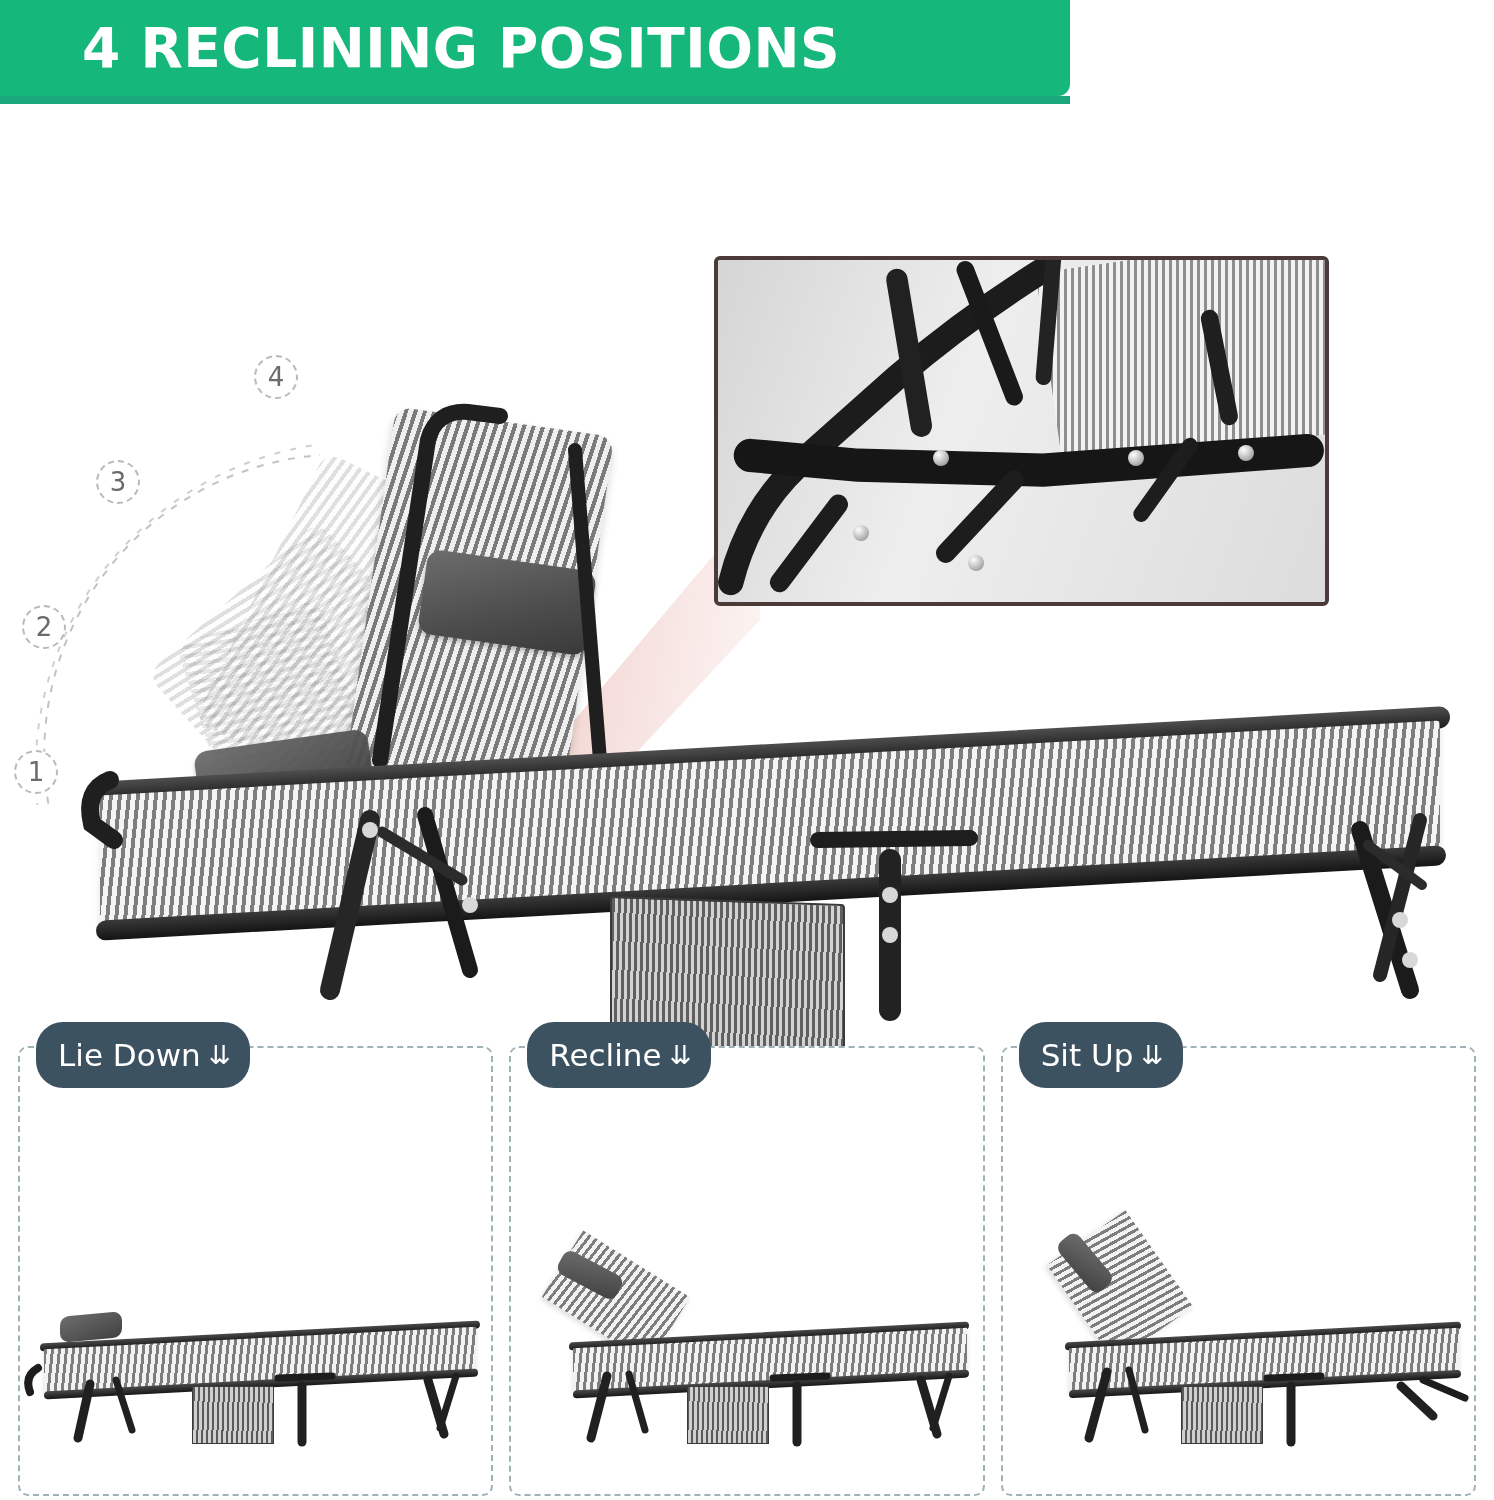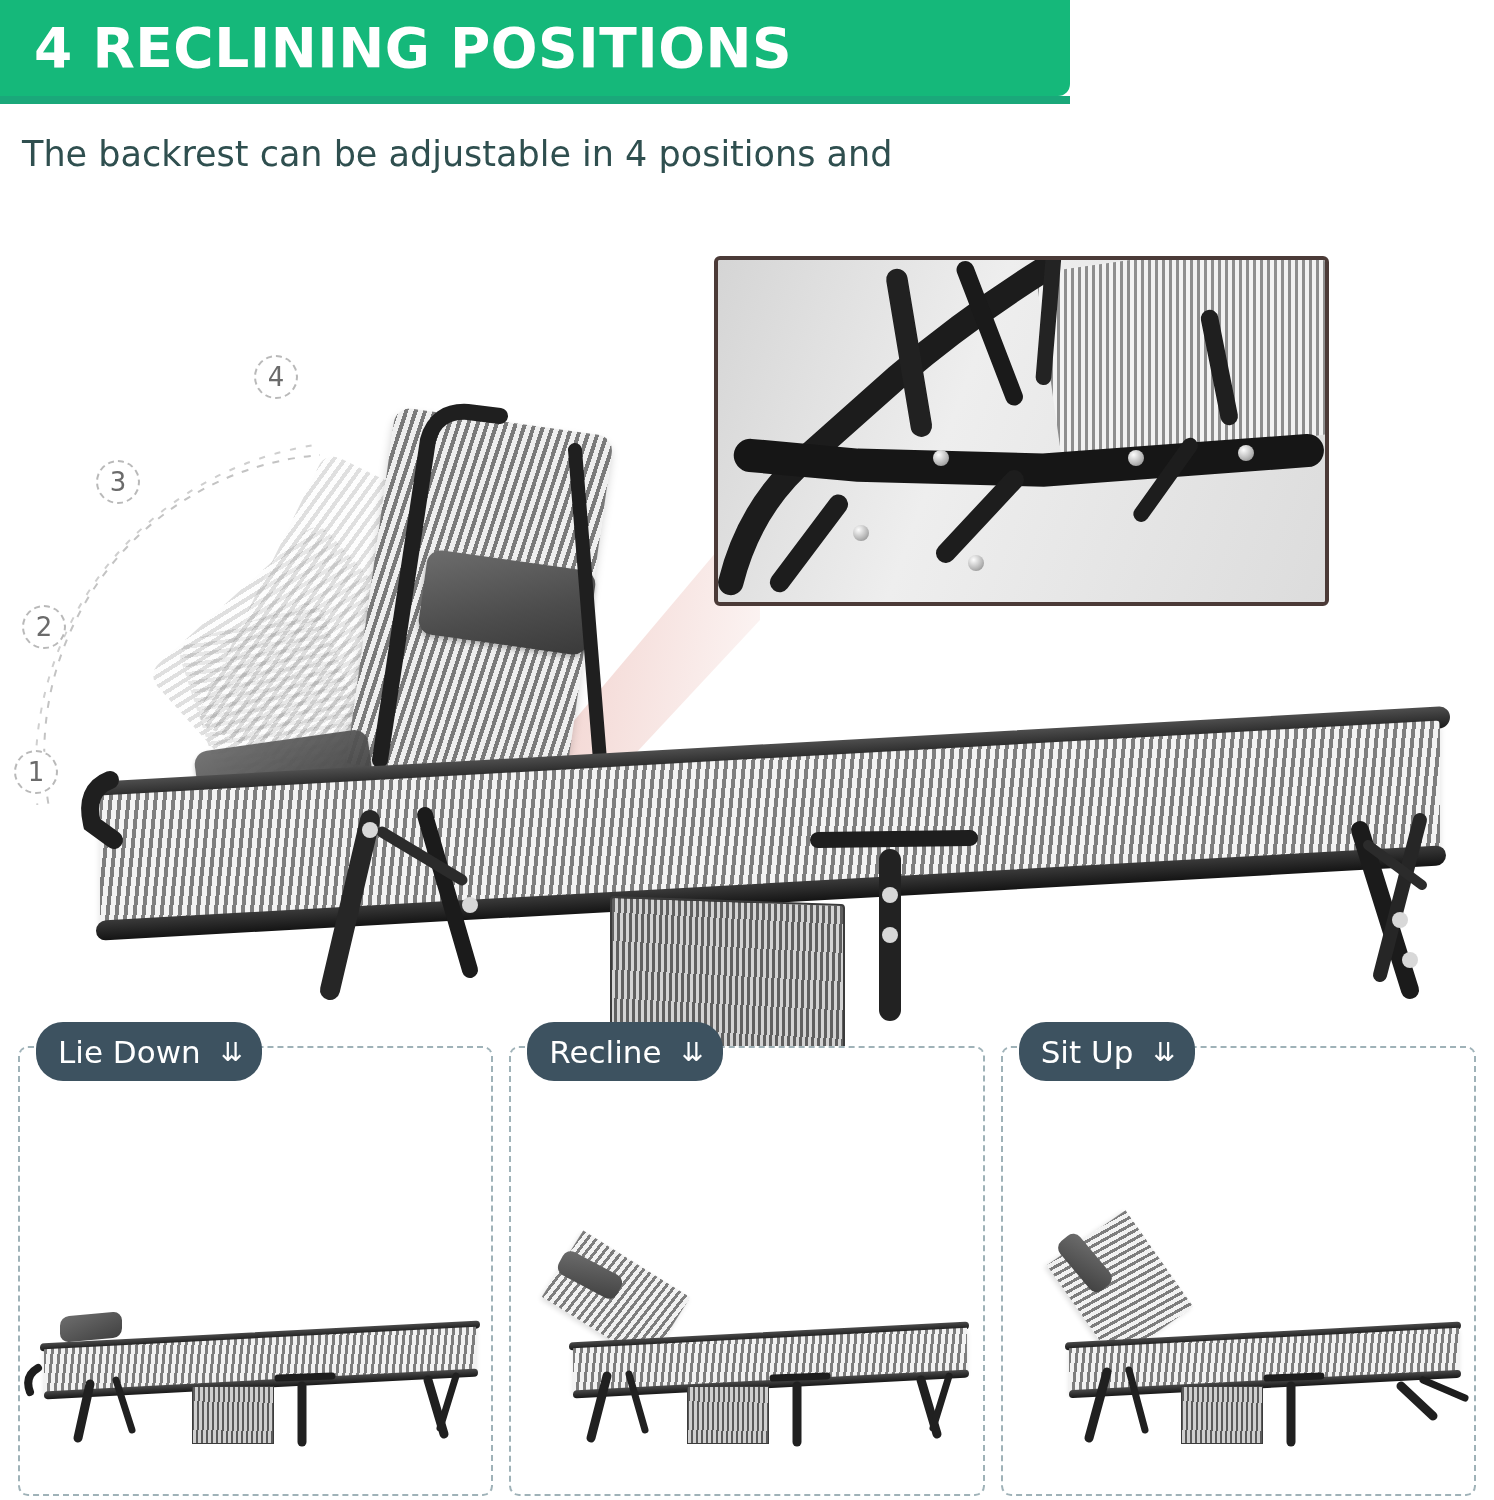--- a/index.html
+++ b/index.html
@@ -24,20 +24,21 @@
     display: flex;
     align-items: center;
   }
   .header-banner .title {
     color: #ffffff;
     font-size: 55px;
     font-weight: bold;
     letter-spacing: 0.5px;
     padding-left: 34px;
     white-space: nowrap;
+    margin-left: 48px;
   }
   .header-underline {
     position: absolute;
     left: 0; top: 96px;
     width: 1070px;
     height: 8px;
     background: #1aa87a;
   }
 
   
@@ -208,28 +209,28 @@
   .panel {
     position: relative;
     flex: 1;
     border: 2px dashed #9fb2b8;
     border-radius: 10px;
     background: #fff;
   }
   .panel-label {
     position: absolute;
     left: 16px; top: -26px;
-    height: 59px;
+    height: 66px;
     padding: 0 22px;
     background: #3d5260;
     color: #ffffff;
     border-radius: 27px;
     display: flex;
     align-items: center;
-    gap: 20px;
+    gap: 8px;
     font-size: 31px;
     white-space: nowrap;
   }
   .panel-label .chev {
     font-size: 26px;
     line-height: 1;
     letter-spacing: -2px;
   }
   .panel-figure {
     position: absolute;
@@ -267,21 +268,20 @@
 </style>
 </head>
 <body>
 
 <div class="header-banner">
   <div class="title">4 RECLINING POSITIONS</div>
 </div>
 <div class="header-underline"></div>
 
 <div class="subtitle">
-  <div>The backrest can be adjustable in 4 positions and</div>
 </div>
 
 <div class="hero">
 
   <svg class="arc" viewBox="0 0 330 480">
     <path d="M40 525 A 300 300 0 0 1 300 130" fill="none" stroke="#c3c3c3" stroke-width="2" stroke-dasharray="7 9"></path>
     <path d="M20 500 A 330 330 0 0 1 295 120" fill="none" stroke="#cfcfcf" stroke-width="2" stroke-dasharray="6 10"></path>
   </svg>
   <div class="pos-num pos-1">1</div>
   <div class="pos-num pos-2">2</div>

